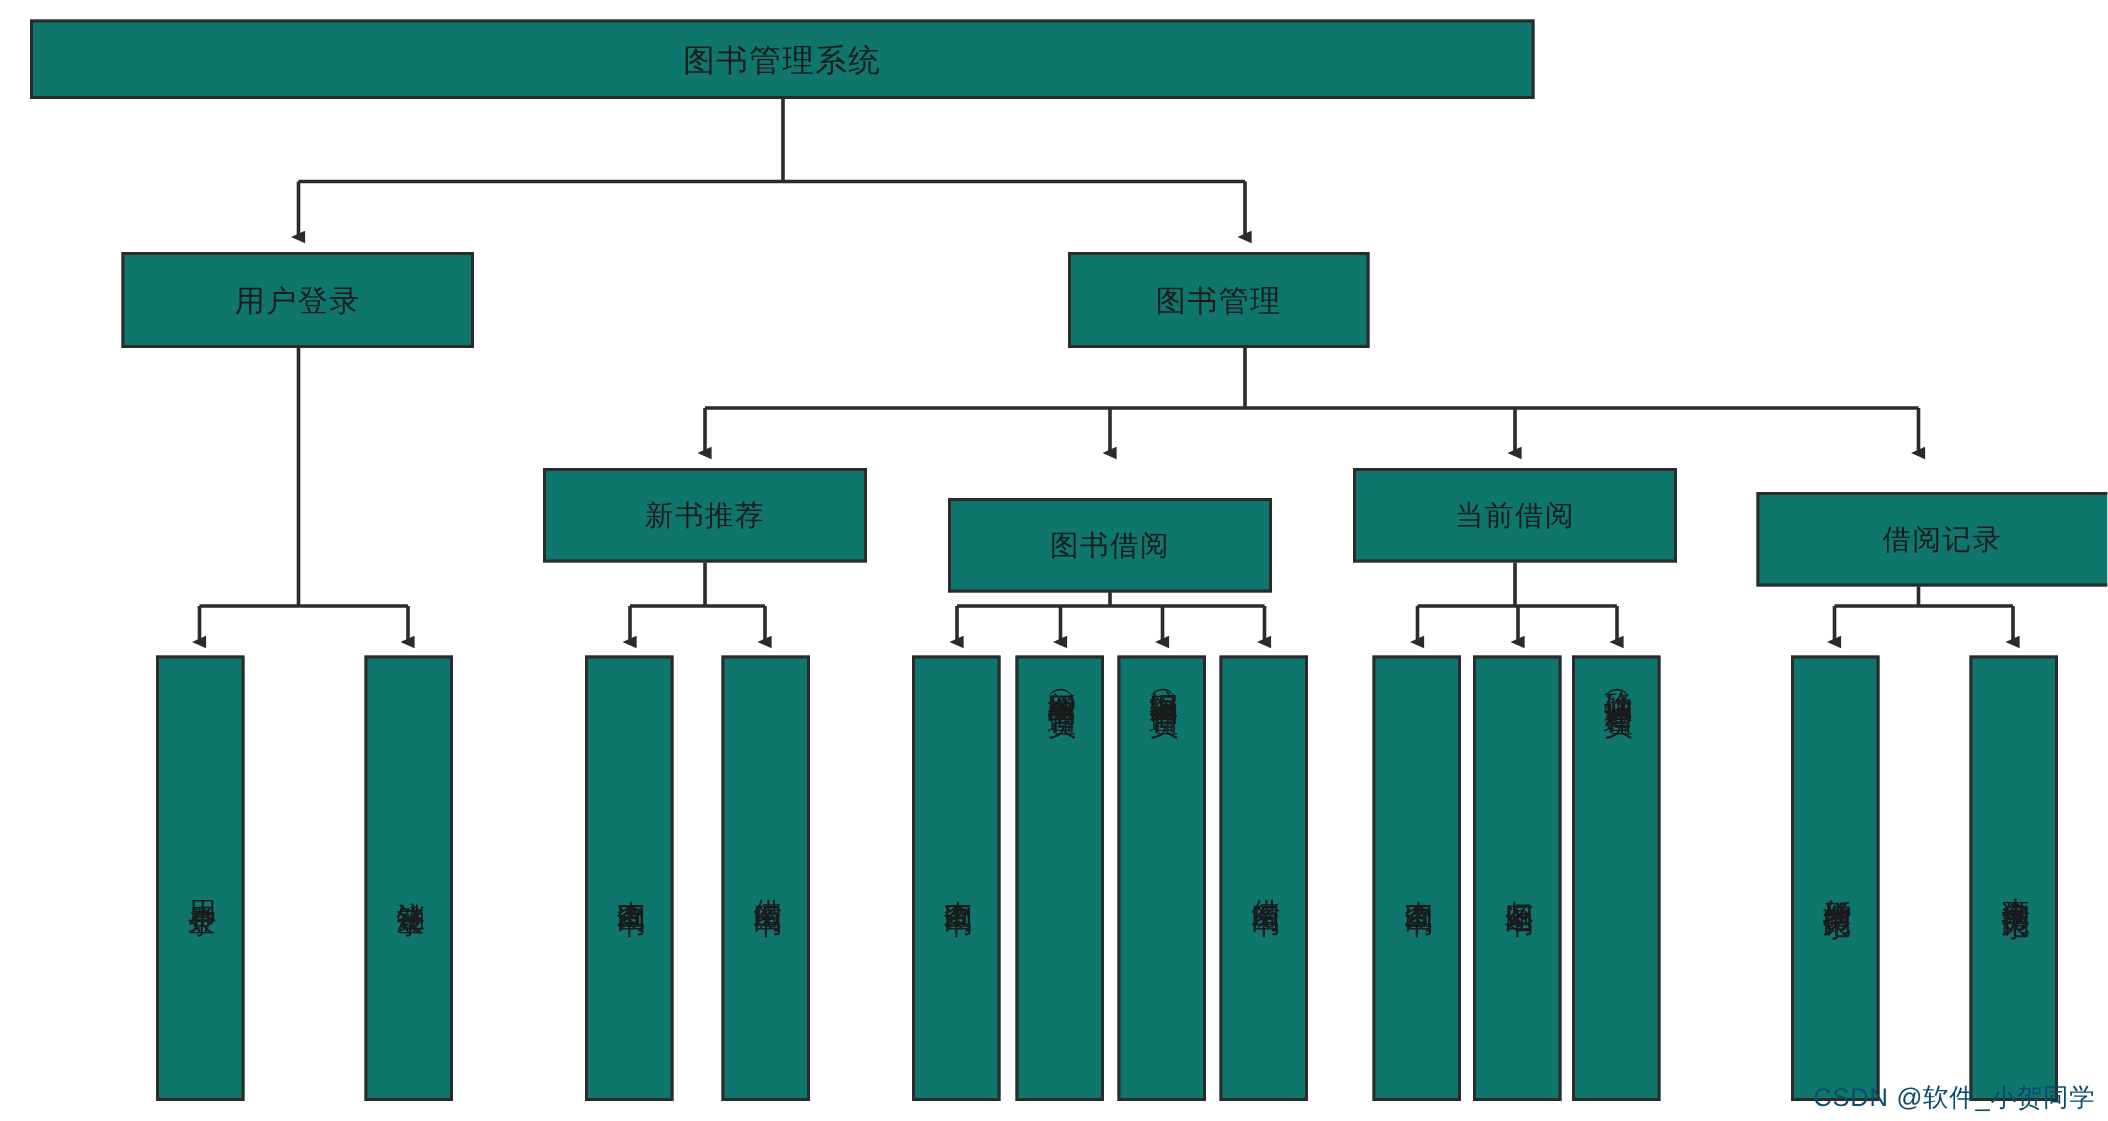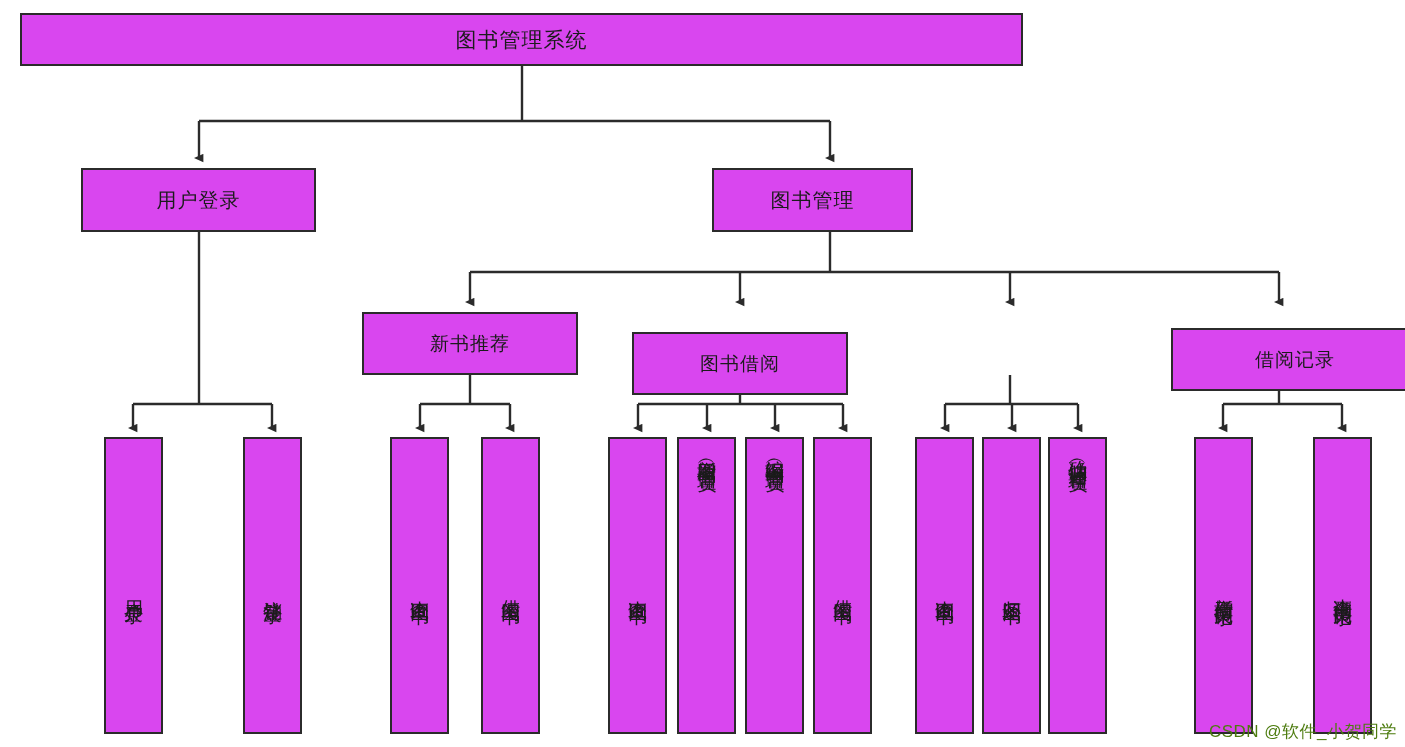--- a/index.html
+++ b/index.html
@@ -17,21 +17,21 @@
   svg#wires{
     position:absolute;
     left:0; top:0;
     width:1405px;
     height:747px;
     pointer-events:none;
   }
   .node{
     position:absolute;
     box-sizing:border-box;
-    background:#d946ef;
+    background:#0f766e;
     border:2px solid #2b2b2b;
     display:flex;
     align-items:center;
     justify-content:center;
     text-align:center;
     color:#1b1b1b;
     z-index:2;
   }
   .node.root{
     font-size:21px;
@@ -65,21 +65,21 @@
     justify-content:center;
   }
   .leaf-inner.toptext{
     align-items:flex-start;
   }
   .watermark{
     position:absolute;
     right:8px;
     bottom:4px;
     font-size:17px;
-    color:#4d7c0f;
+    color:#0c4a6e;
     letter-spacing:0.5px;
     z-index:3;
     white-space:nowrap;
   }
 </style>
 </head>
 <body>
 
 <div id="canvas">
 
@@ -143,20 +143,23 @@
   <div class="node lvl2" style="left:712px; top:168px; width:201px; height:64px;">
     <span>图书管理</span>
   </div>
 
   <div class="node lvl3" style="left:362px; top:312px; width:216px; height:63px;">
     <span>新书推荐</span>
   </div>
   <div class="node lvl3" style="left:632px; top:312px; width:216px; height:63px;margin-top:20px;">
     <span>图书借阅</span>
   </div>
+  <div class="node lvl3" style="left:902px; top:312px; width:216px; height:63px;">
+    <span>当前借阅</span>
+  </div>
   <div class="node lvl3" style="left:1171px; top:328px; width:248px; height:63px;font-family:Liberation Serif, serif;">
     <span>借阅记录</span>
   </div>
 
   <div class="node leaf" style="left:104px; top:437px; width:59px; height:297px;">
     <div class="leaf-inner">
       <span class="vtext">用户登录</span>
     </div>
   </div>
   <div class="node leaf" style="left:243px; top:437px; width:59px; height:297px;">

